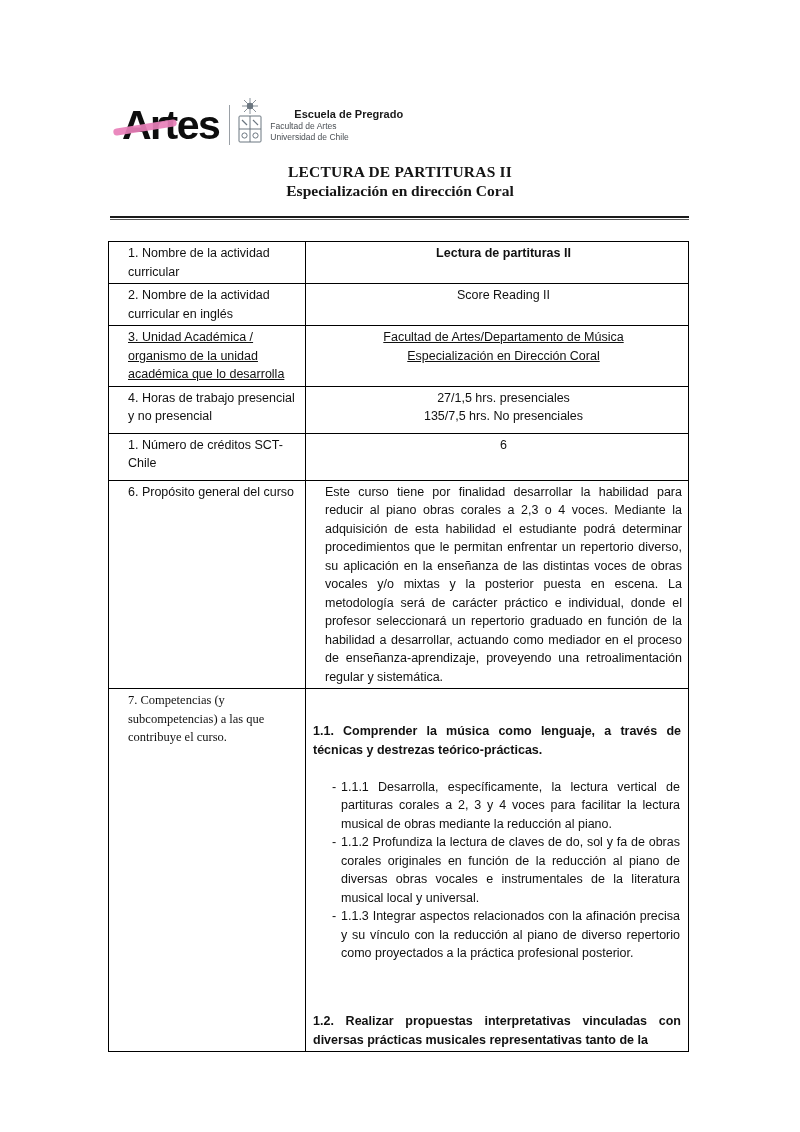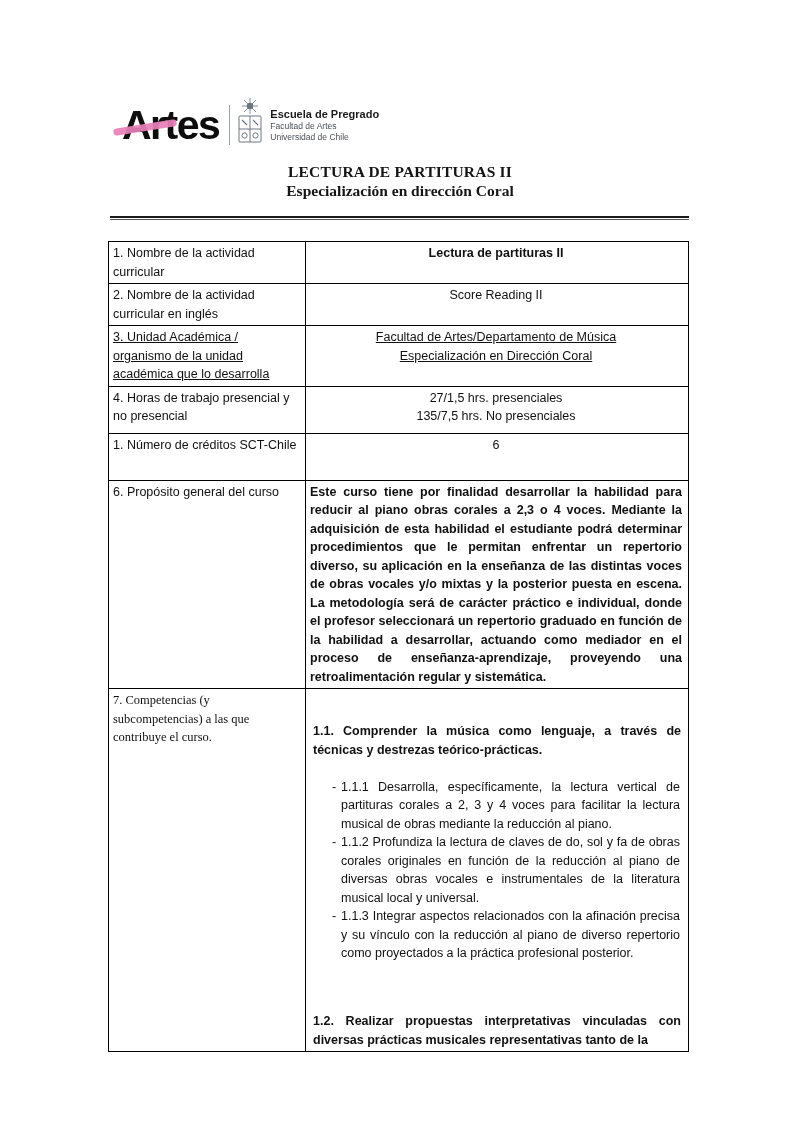--- a/index.html
+++ b/index.html
@@ -29,21 +29,21 @@
     background: #e87fb9; opacity: .92;
     border-radius: 5px;
     transform: rotate(-9deg);
   }
   .logo-sep {
     width: 1px; height: 40px; background: #9aa0a6;
     margin: 0 7px 0 10px;
   }
   .crest { margin-right: 7px; }
   .org-lines { display: flex; flex-direction: column; justify-content: center; }
-  .org-line-0 { font-size: 11px; font-weight: 700; color: #1a1a1a; line-height: 13px; }
+  .org-line-0 { font-size: 11px; font-weight: 700; color: #1a1a1a; line-height: 13px; margin-left: 24px; }
   .org-line-1, .org-line-2 { font-size: 8.5px; color: #4a4f54; line-height: 10.5px; }
 
   
   .title-block {
     position: absolute; left: 0; top: 162px; width: 800px;
     text-align: center;
     font-family: "Liberation Serif", serif;
     font-weight: 700; color: #151515;
   }
   .title-line-0 { font-size: 15.5px; line-height: 19px; letter-spacing: .2px; }
@@ -61,37 +61,37 @@
   table.doc {
     position: absolute; left: 108px; top: 241px;
     width: 580px;
     border-collapse: collapse;
     table-layout: fixed;
   }
   table.doc td {
     border: 1.5px solid #000;
     vertical-align: top;
     font-size: 12.5px; line-height: 18.5px;
-    padding: 2px 6px 2px 4px;
+    padding: 2px 6px 2px 19px;
     overflow: hidden;
   }
   col.c-label { width: 197px; }
   col.c-value { width: 383px; }
 
   tr.r1 td { height: 37px; }
   tr.r2 td { height: 37px; }
   tr.r3 td { height: 53px; text-decoration: underline; }
   tr.r4 td { height: 47px; }
   tr.r5 td { height: 47px; }
   tr.r6 td { height: 203px; }
   tr.r7 td { height: 325px; }
 
   td.value { text-align: center; }
   td.value.bold { font-weight: 700; }
-  td.value-par { text-align: justify; padding: 2px 7px; font-weight: bold; }
+  td.value-par { text-align: justify; padding: 2px 7px; }
 
   td.label-serif {
     font-family: "Liberation Serif", serif;
     font-size: 13px; line-height: 19px;
   }
 
   .comp-cell { padding: 2px 7px !important; }
   .comp-head { font-weight: 700; text-align: justify; margin-top: 31px; }
   .gap { height: 18.5px; }
   .dash-list { }

